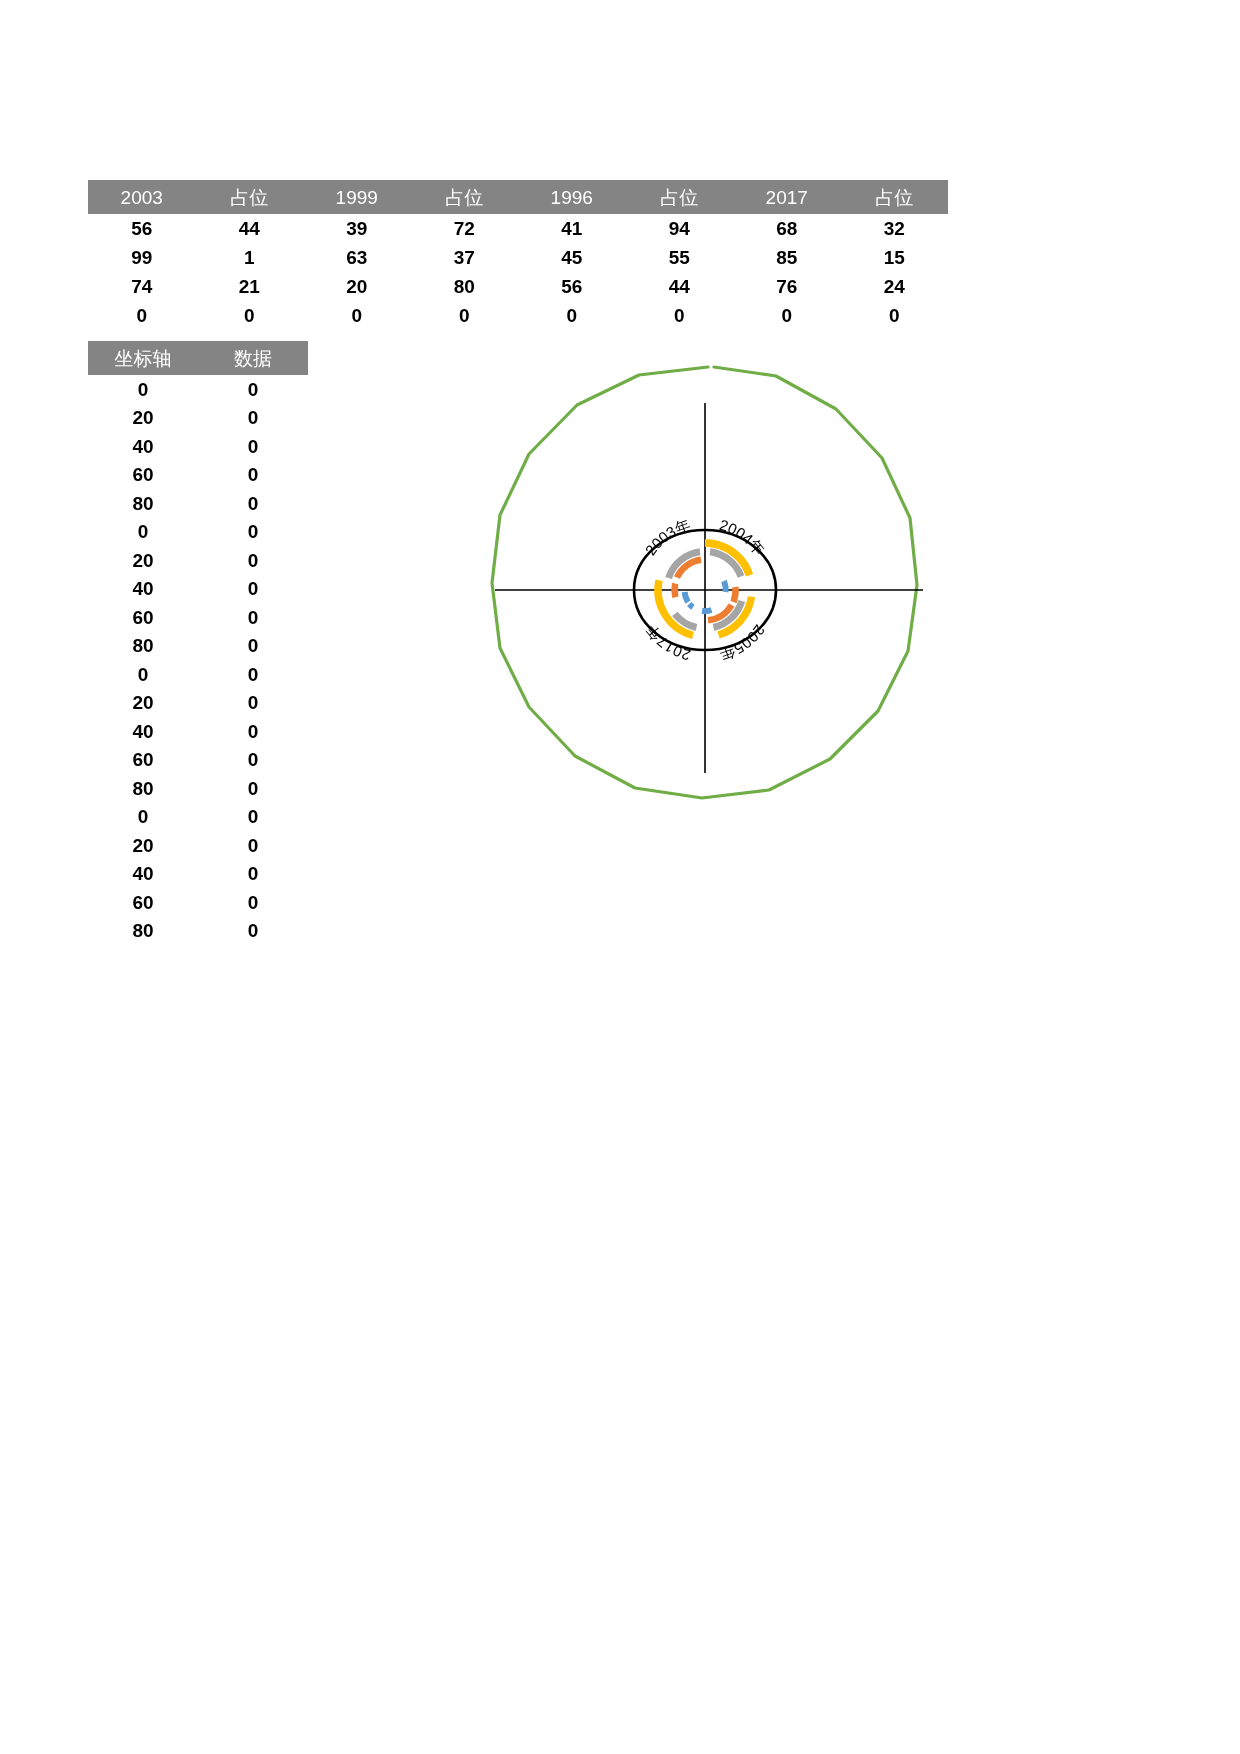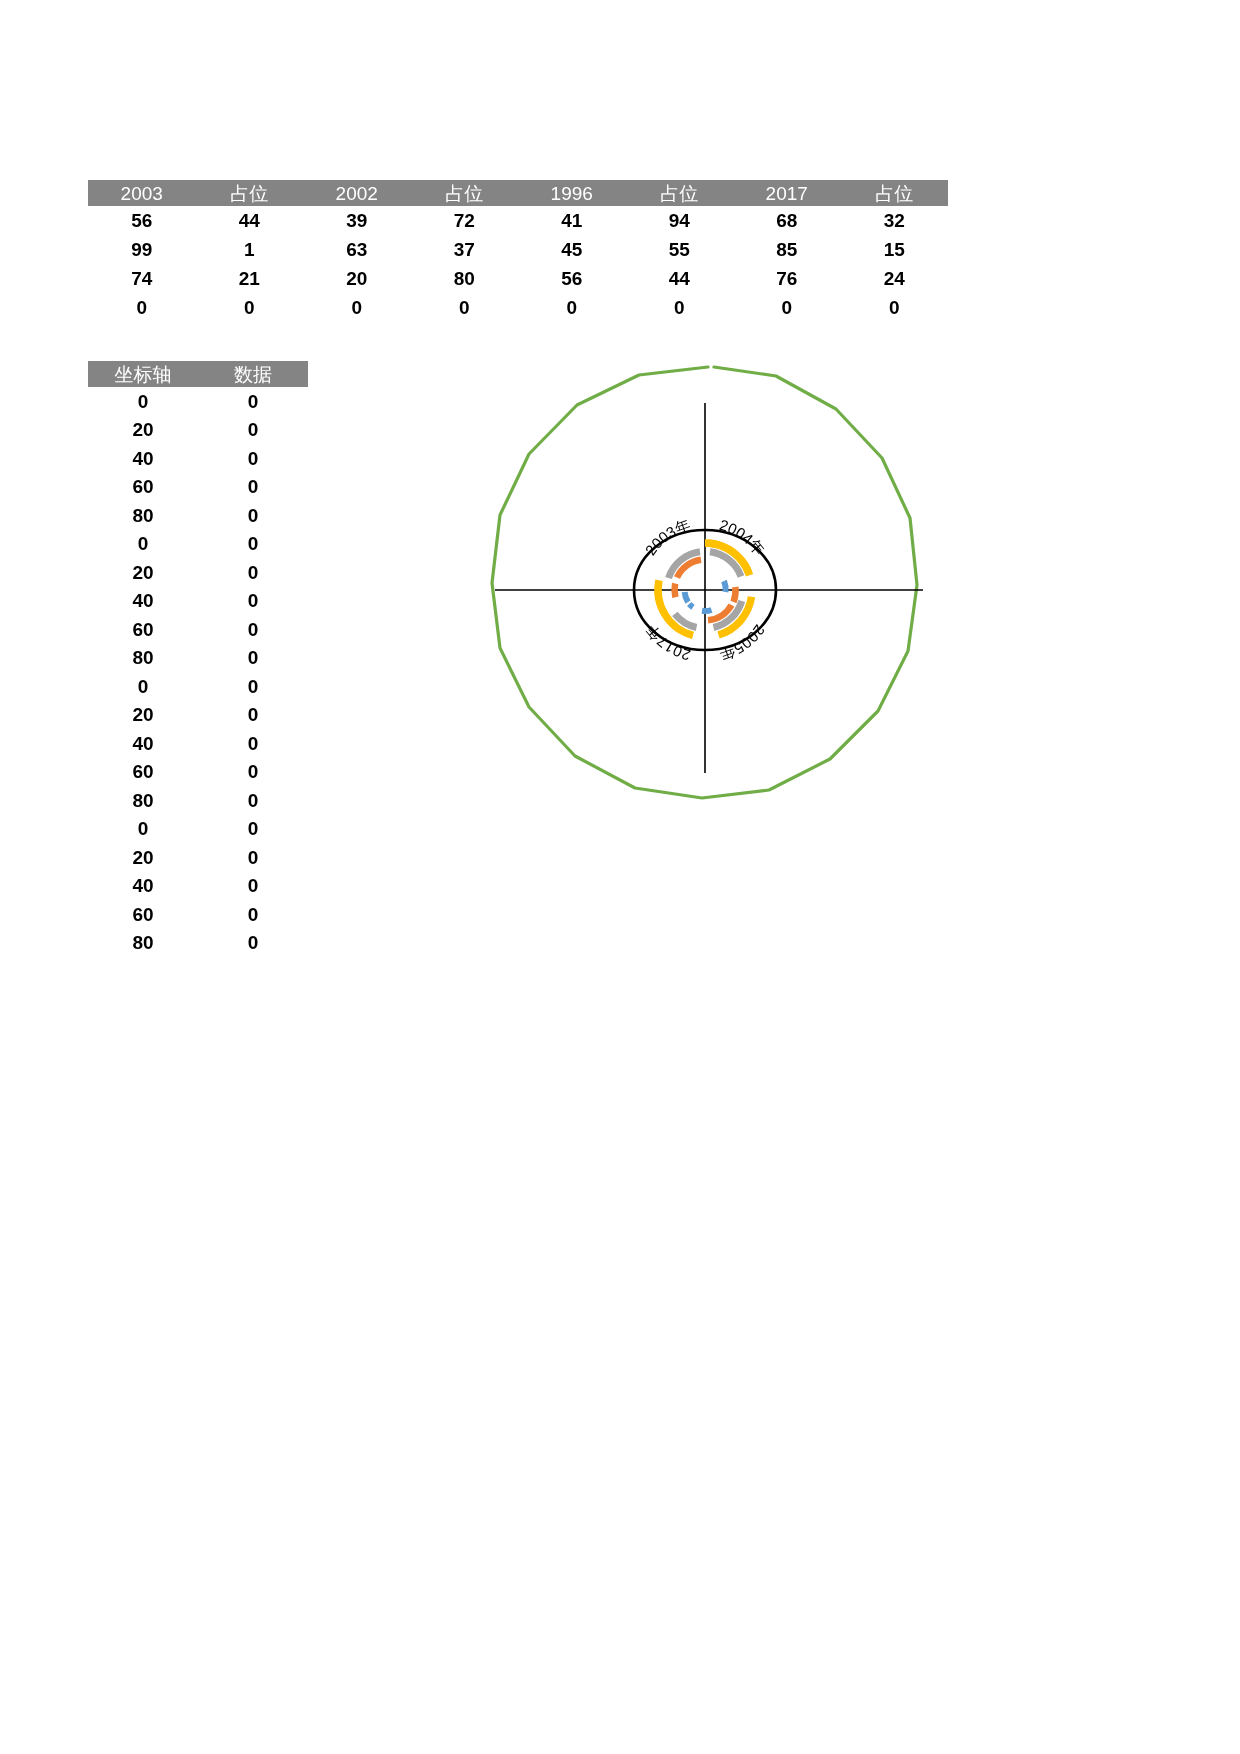--- a/index.html
+++ b/index.html
@@ -29,39 +29,39 @@
     font-weight: bold;
     font-size: 19px;
     color: #000000;
     line-height: 1;
   }
   .sheet-table thead th {
     background: #848484;
     color: #ffffff;
     font-weight: normal;
     font-size: 19px;
-    height: 26px;
+    height: 34px;
   }
   .sheet-table tbody td {
     height: 29px;
     background: #ffffff;
   }
 
   
   #year-table {
     left: 88px;
     top: 180px;
     width: 860px;
   }
   #year-table col { width: 107.5px; }
 
   
   #axis-table {
     left: 88px;
-    top: 361px;
+    top: 341px;
     width: 220px;
   }
   #axis-table col { width: 110px; }
   #axis-table tbody td { height: 28.5px; }
 
   
   #chart-area {
     position: absolute;
     left: 455px;
     top: 345px;
@@ -88,21 +88,21 @@
       <col>
       <col>
       <col>
       <col>
       <col>
     </colgroup>
   <thead>
     <tr>
       <th>2003</th>
       <th>占位</th>
-      <th>2002</th>
+      <th>1999</th>
       <th>占位</th>
       <th>1996</th>
       <th>占位</th>
       <th>2017</th>
       <th>占位</th>
     </tr>
   </thead>
   <tbody>
     <tr>
       <td>56</td>

